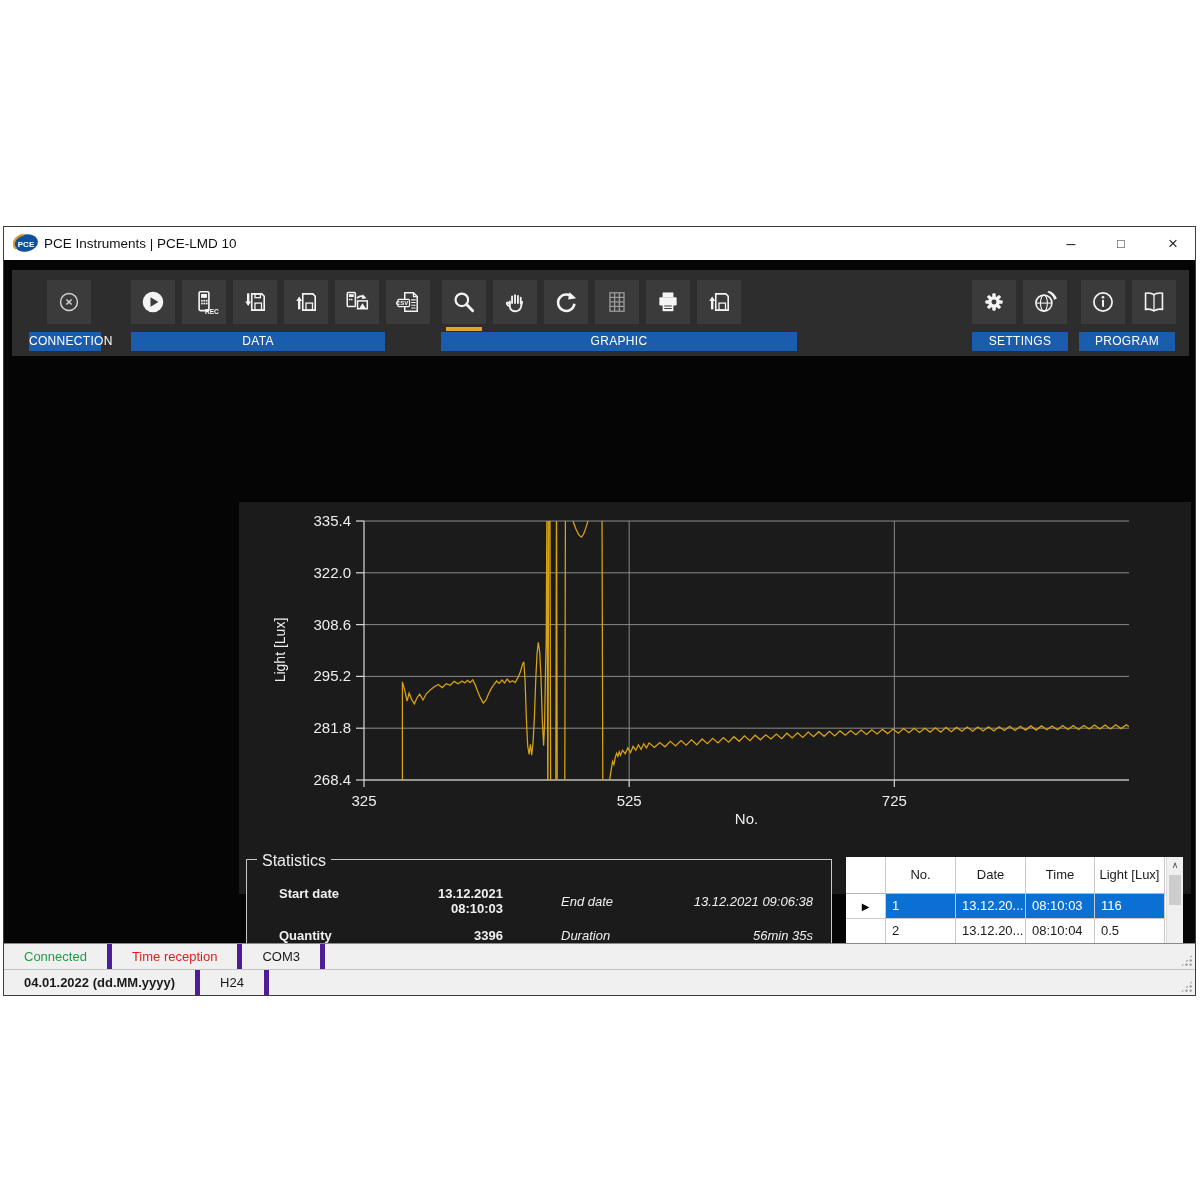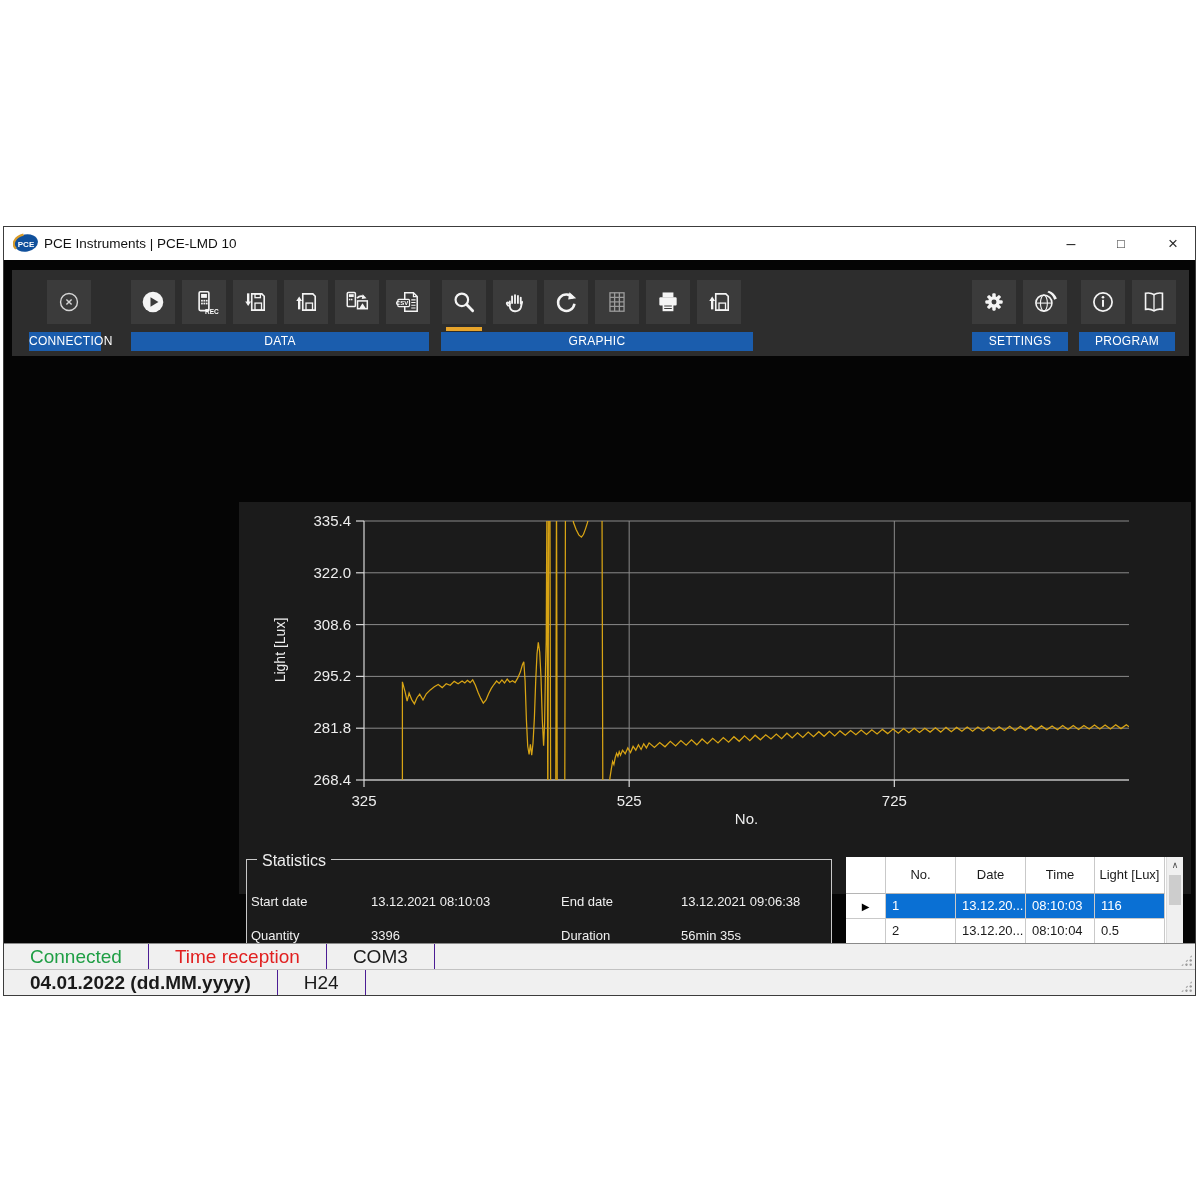--- a/index.html
+++ b/index.html
@@ -33,24 +33,24 @@
   
   #chart-panel { position:absolute; left:235px; top:145px; width:952px; height:392px; background:#1b1b1b; }
   #chart-canvas text { font-family:"Liberation Sans", sans-serif; }
 
   
   #stats { position:absolute; left:242px; top:502px; width:586px; height:201px; background:#1b1b1b; border:1px solid #c9c9c9; }
   #stats legend { position:absolute; top:-8px; left:10px; background:#1b1b1b; padding:0 5px; font-size:16px; color:#eee; }
   #stats-grid { position:absolute; left:0; top:24px; width:100%; }
   .srow { display:flex; height:34px; align-items:center; font-size:13px; color:#f0f0f0; }
   .srow .half { width:50%; display:flex; }
-  .srow .half.h1 { padding-left:4px; padding-right:36px; }
-  .srow .half.h2 { padding-left:22px; padding-right:10px; }
+  .srow .half.h1 { padding-left:32px; padding-right:36px;font-weight:bold; }
+  .srow .half.h2 { padding-left:22px; padding-right:18px;font-style:italic; }
   .srow .lab { width:120px; }
-  .srow .val { flex:1; }
+  .srow .val { flex:1; text-align:right; }
 
   
   #data-table { position:absolute; left:842px; top:500px; width:337px; height:207px; background:#fff; overflow:hidden; }
   .t-head { display:flex; height:37px; }
   .t-row { display:flex; height:25px; }
   .tc { border-right:1px solid #c9c9c9; border-bottom:1px solid #c9c9c9; font-size:13px; color:#1a1a1a; overflow:hidden; white-space:nowrap; }
   .t-head .tc { display:flex; align-items:center; justify-content:center; text-align:center; line-height:1.1; border-bottom:1px solid #b5b5b5; }
   .c0 { width:40px; } .c1 { width:70px; } .c2 { width:70px; } .c3 { width:69px; } .c4 { width:70px; }
   .t-row .tc { line-height:24px; padding-left:6px; }
   .t-row .tc.c0 { padding-left:0; text-align:center; background:#fff; }
@@ -58,21 +58,21 @@
   .rowarrow { font-size:10px; color:#000; }
   #t-scroll { position:absolute; right:0; top:0; width:17px; height:100%; background:#f0f0f0; border-left:1px solid #dcdcdc; }
   .scr-arrow { position:absolute; left:0; width:16px; height:16px; text-align:center; font-size:9px; line-height:16px; color:#505050; }
   #scr-up { top:0; }
   #scr-thumb { position:absolute; left:2px; top:18px; width:12px; height:30px; background:#cdcdcd; }
 
   
   .statusbar { position:absolute; left:0; width:100%; height:26px; background:#f0f0f0; }
   #status1 { top:716px; border-top:1px solid #8a8a8a; }
   #status2 { top:742px; border-top:1px solid #c2c2c2; }
-  .statusbar .sitem { display:inline-block; padding:0 26px; line-height:25px; font-size:19px; border-right:1px solid #4c1d95; }
+  .statusbar .sitem { display:inline-block; padding:0 20px; line-height:25px; font-size:13px; border-right:5px solid #4c1d95; }
   .grip { position:absolute; right:2px; bottom:2px; width:13px; height:13px;
           background-image:radial-gradient(circle, #9a9a9a 1px, transparent 1.3px);
           background-size:4.3px 4.3px; clip-path:polygon(100% 0, 100% 100%, 0 100%); }
 </style>
 </head>
 <body>
 
 <div id="window">
 
   <div id="titlebar">
@@ -230,22 +230,22 @@
         </svg>
       </div>
       <div class="tbtn" style="left:1120px">
         <svg width="26" height="26" viewBox="0 0 24 24" fill="none" stroke="#f4f4f4">
           <path d="M12,5.2 C10,3.8 7.2,3.4 4.2,3.9 L4.2,18.8 C7.2,18.3 10,18.8 12,20.2 C14,18.8 16.8,18.3 19.8,18.8 L19.8,3.9 C16.8,3.4 14,3.8 12,5.2 Z" stroke-width="1.5"></path>
           <path d="M12,5.2 V20.2" stroke-width="1.2"></path>
         </svg>
       </div>
 
       <div class="grouplabel" style="left:17px;  width:72px">CONNECTION</div>
-      <div class="grouplabel" style="left:119px; width:298px">DATA</div>
-      <div class="grouplabel" style="left:429px; width:312px">GRAPHIC</div>
+      <div class="grouplabel" style="left:119px; width:254px">DATA</div>
+      <div class="grouplabel" style="left:429px; width:356px">GRAPHIC</div>
       <div class="grouplabel" style="left:960px; width:96px">SETTINGS</div>
       <div class="grouplabel" style="left:1067px;width:96px">PROGRAM</div>
     </div>
   </div>
 
   <div id="content">
 
 
     <div id="chart-panel">
       <svg id="chart-canvas" width="952" height="352">

